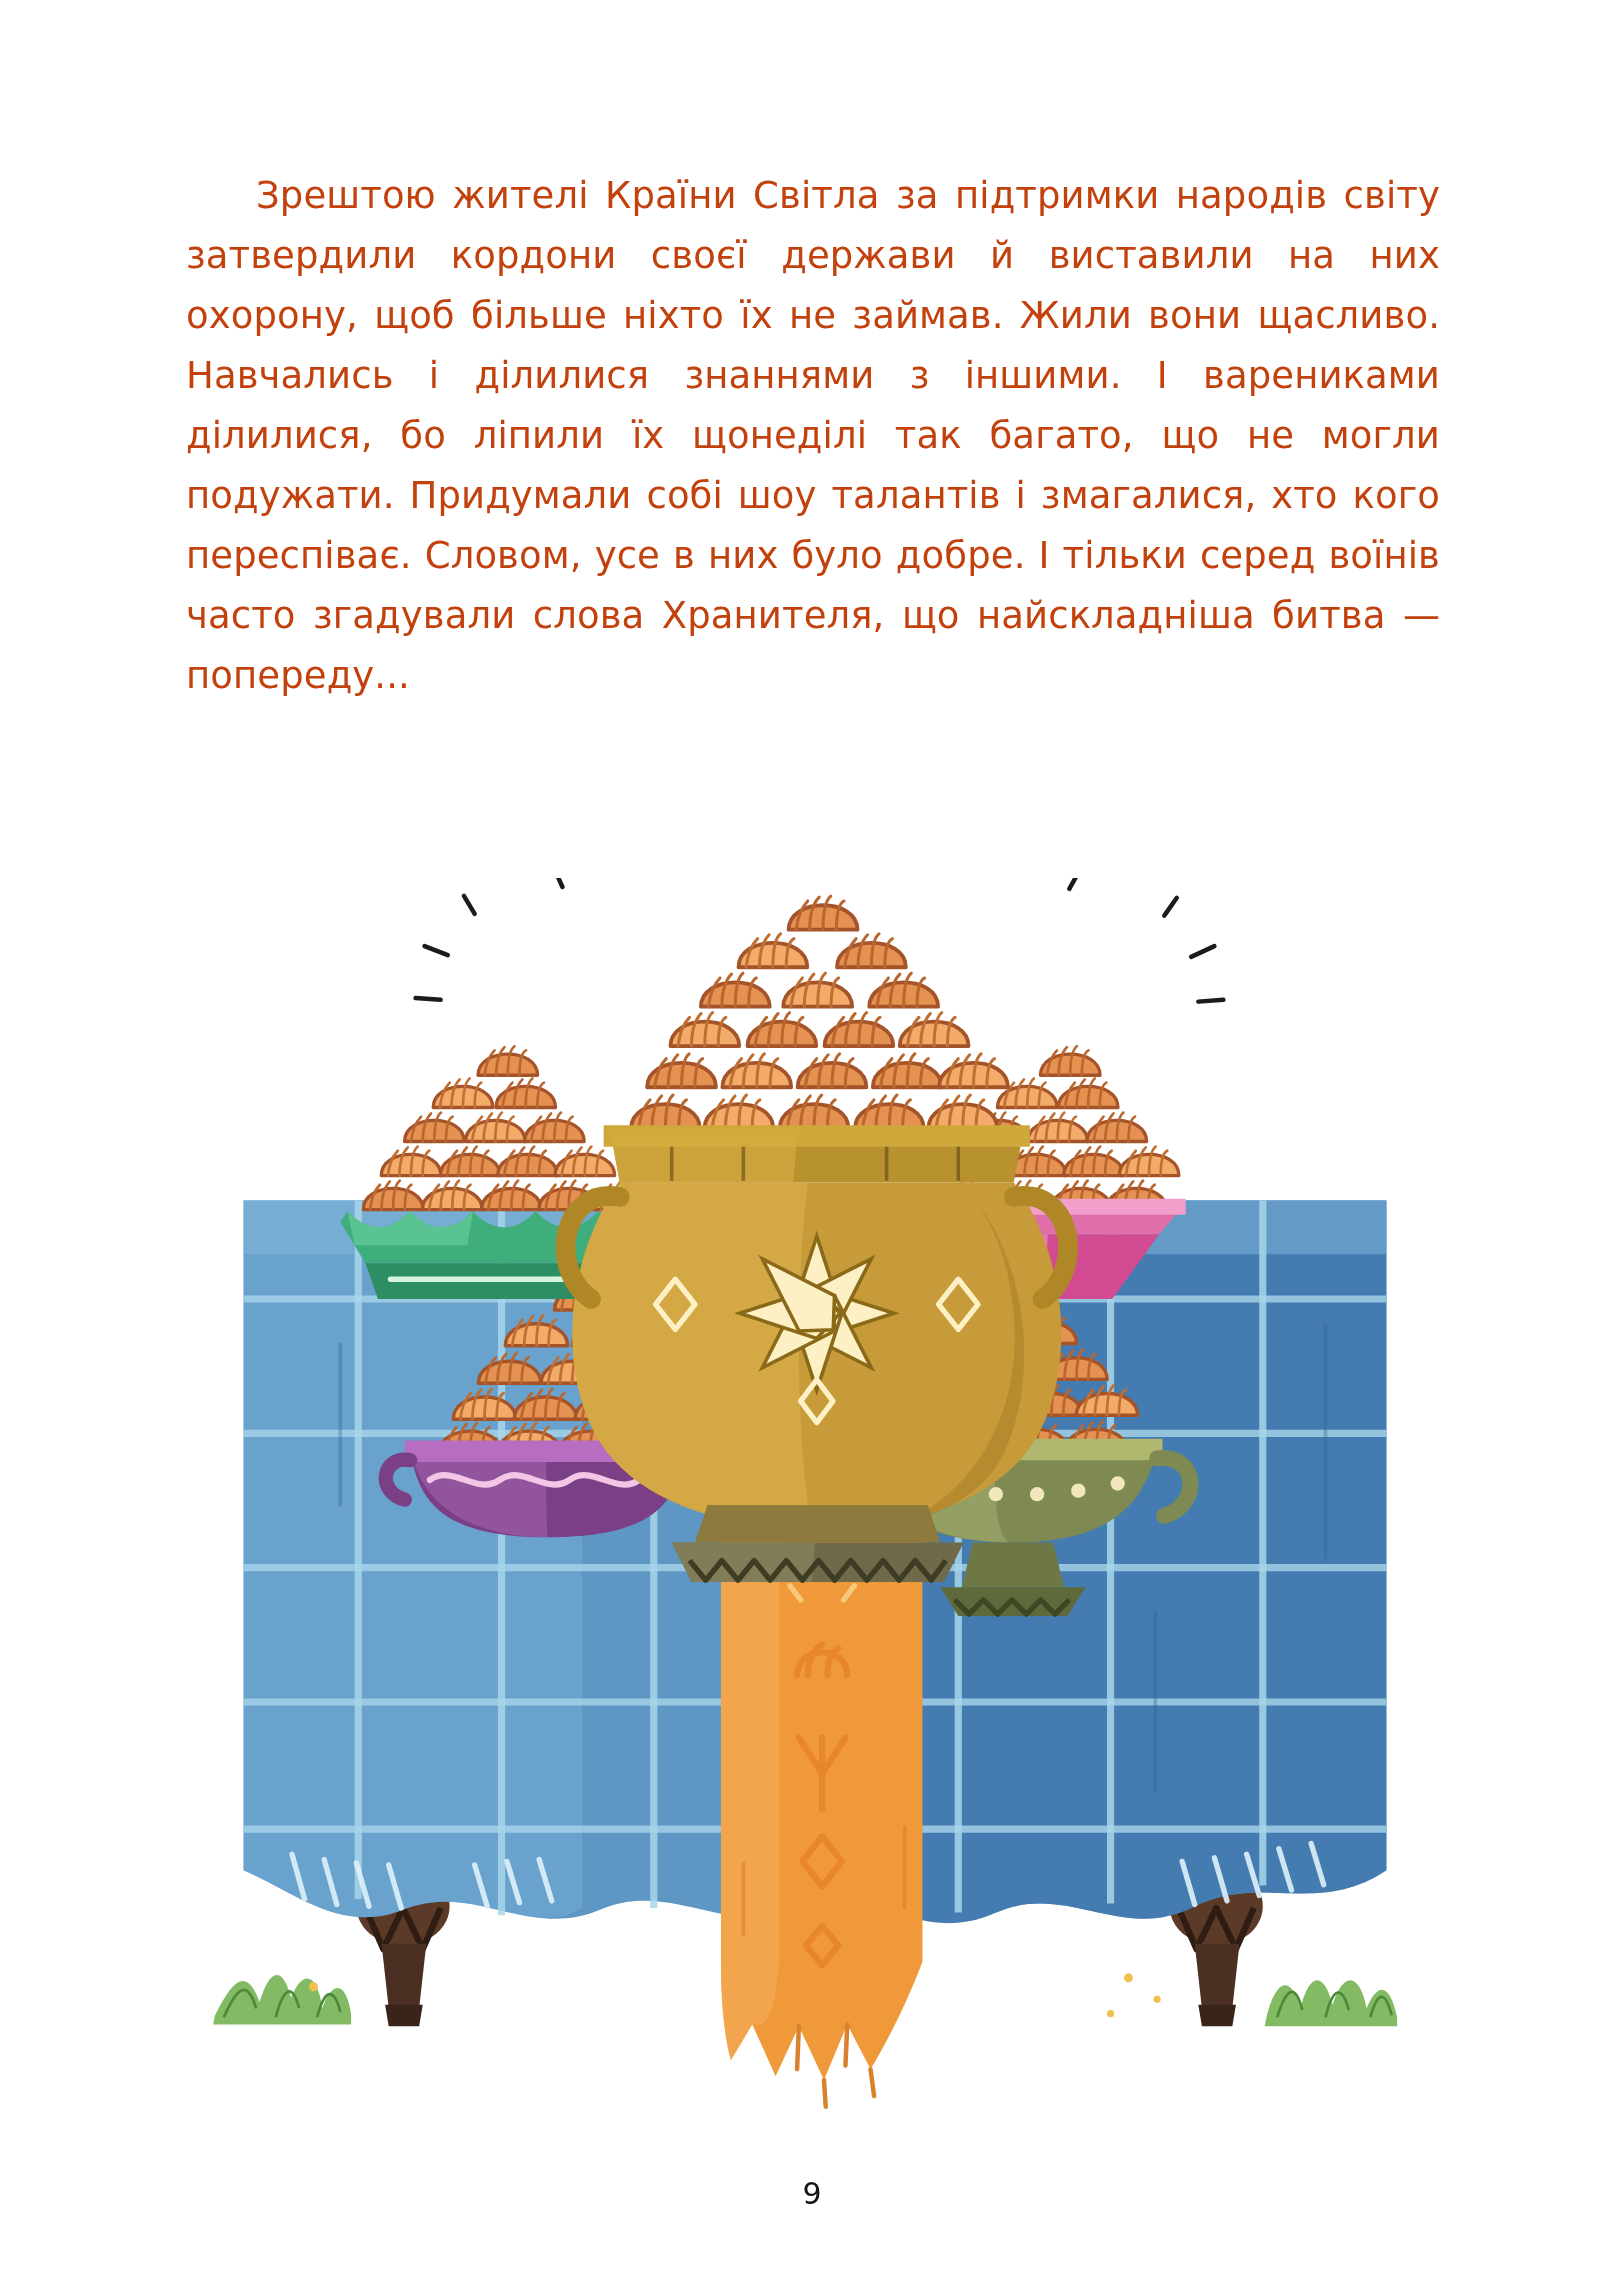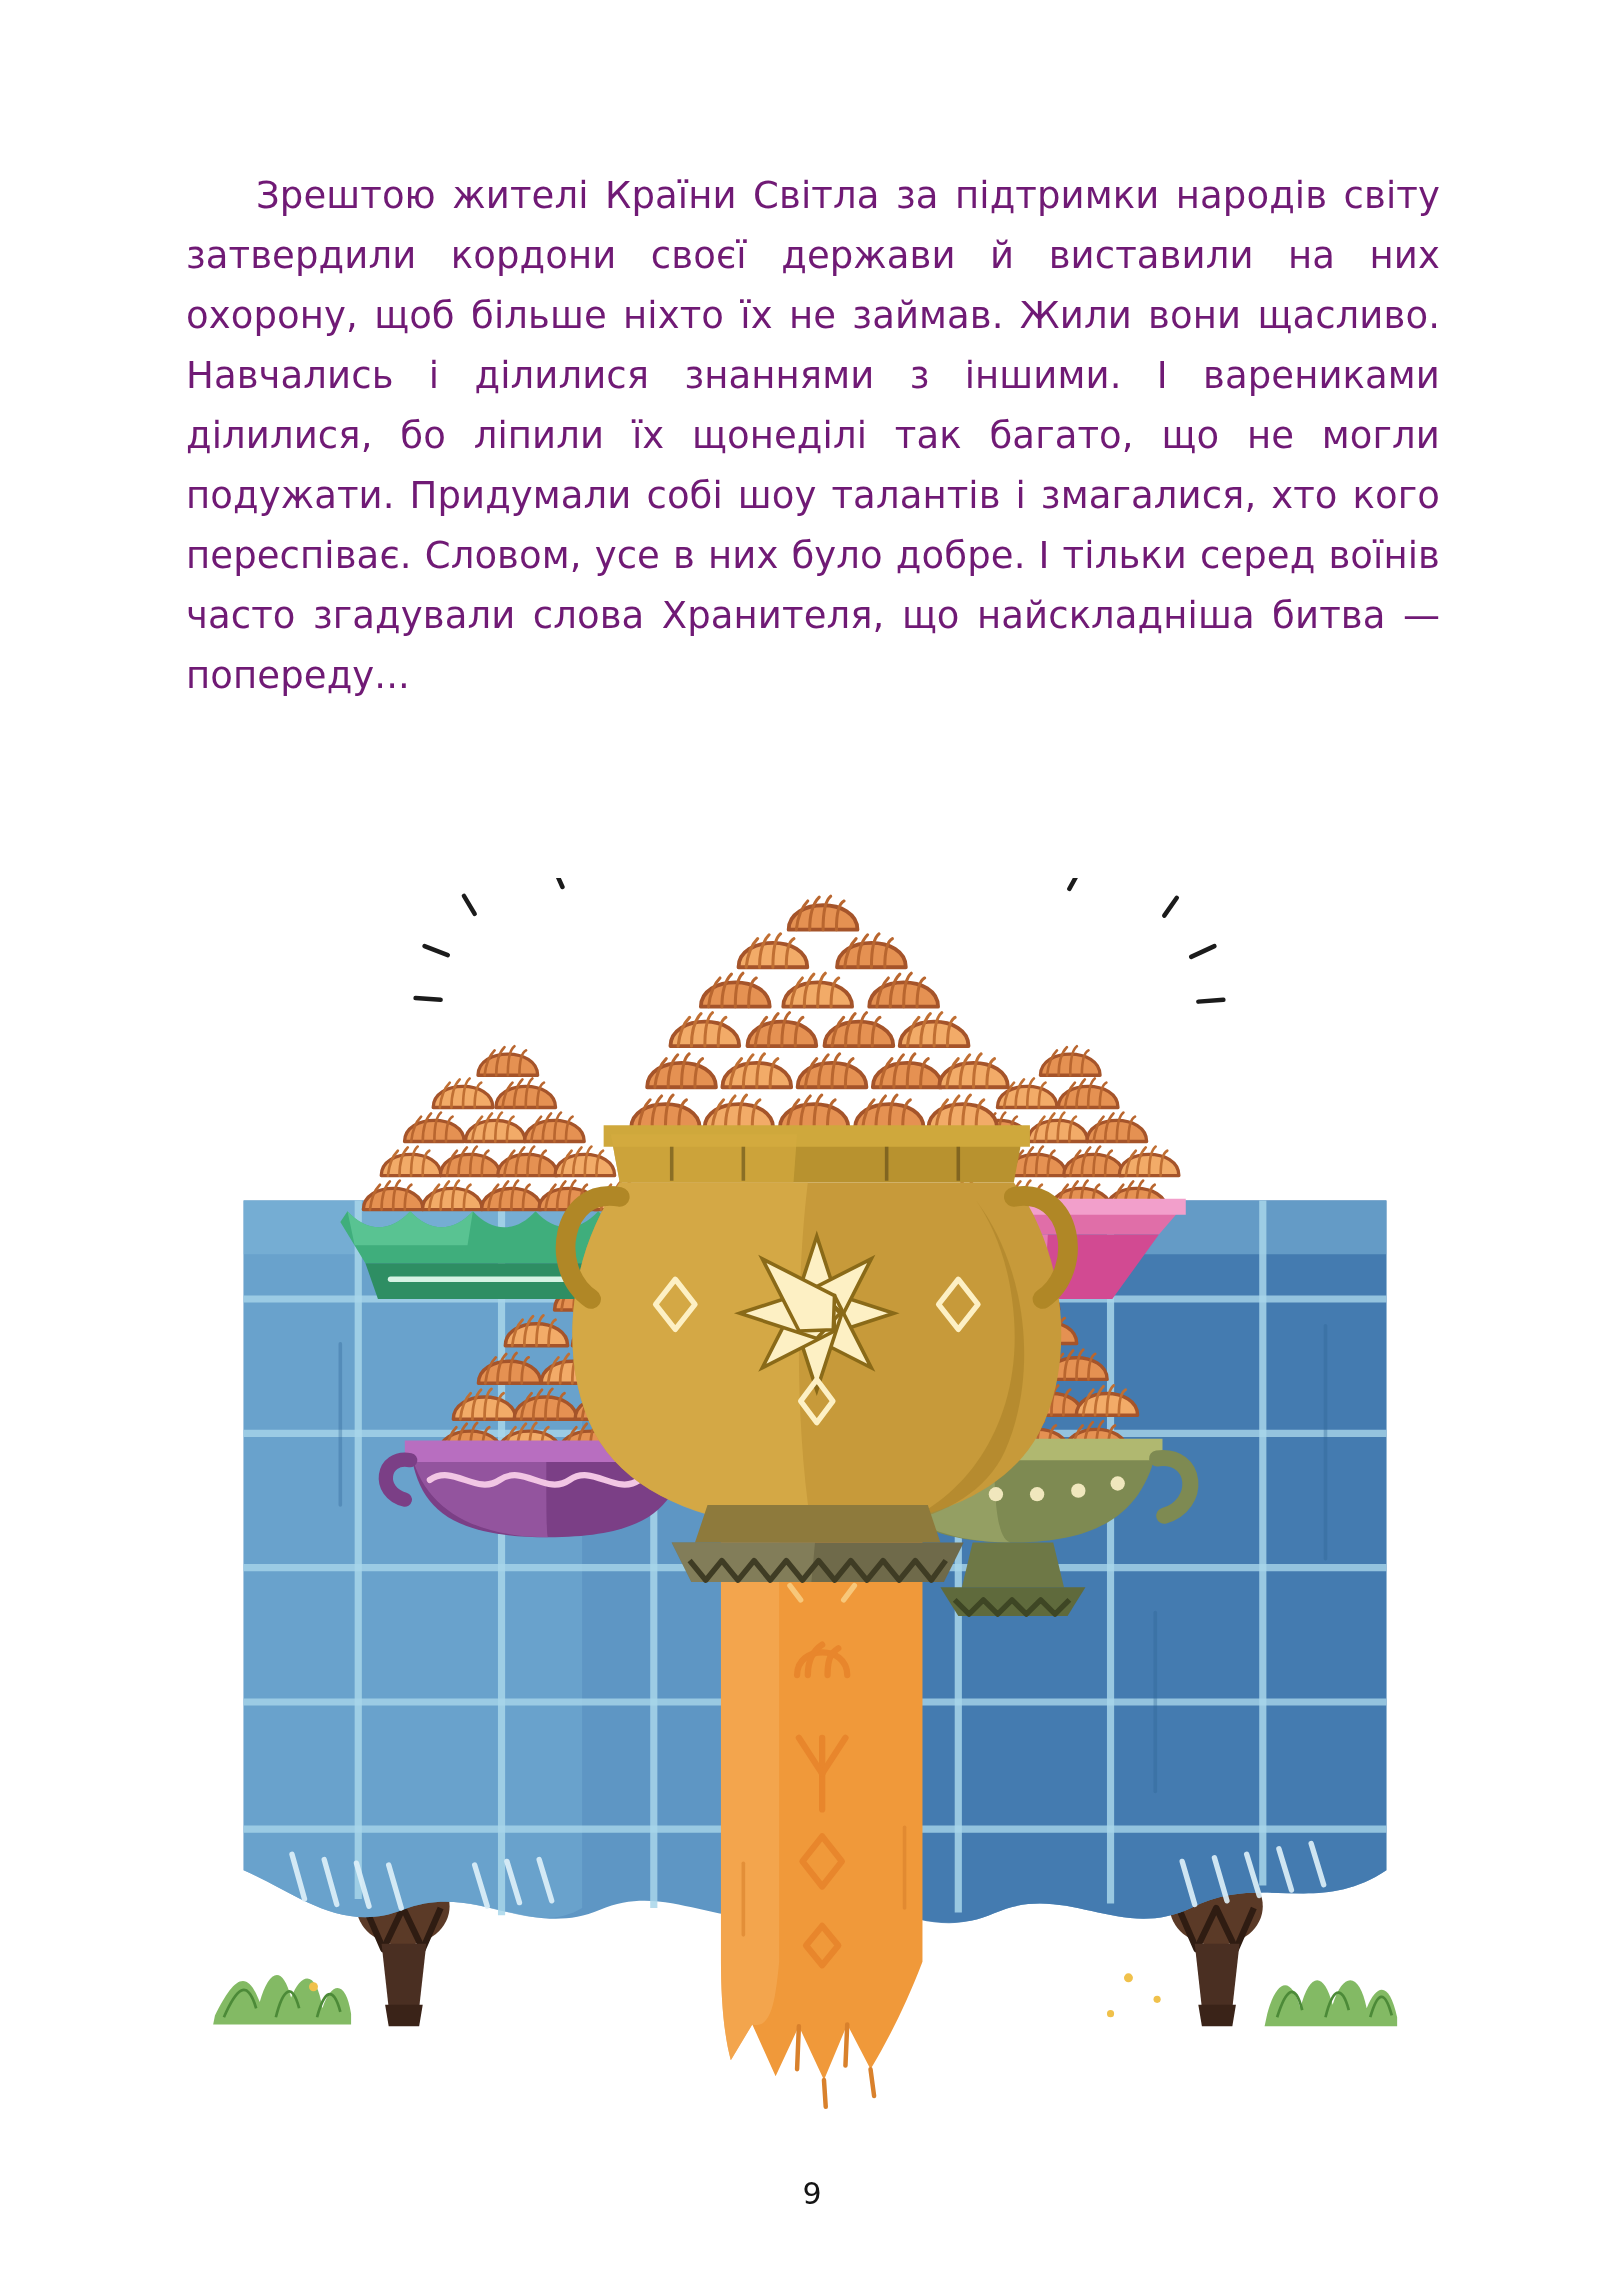--- a/index.html
+++ b/index.html
@@ -22,21 +22,21 @@
   .text-block {
     position: absolute;
     left: 186px;
     top: 166px;
     width: 1254px;
   }
   .text-block p {
     margin: 0;
     font-size: 37px;
     line-height: 1.62;
-    color: #701a75;
+    color: #c2410c;
     text-align: justify;
     text-indent: 70px;
     letter-spacing: 0.1px;
     word-spacing: 0.9px;
     hyphens: manual;
   }
   .illustration {
     position: absolute;
     left: 206px;
     top: 878px;

